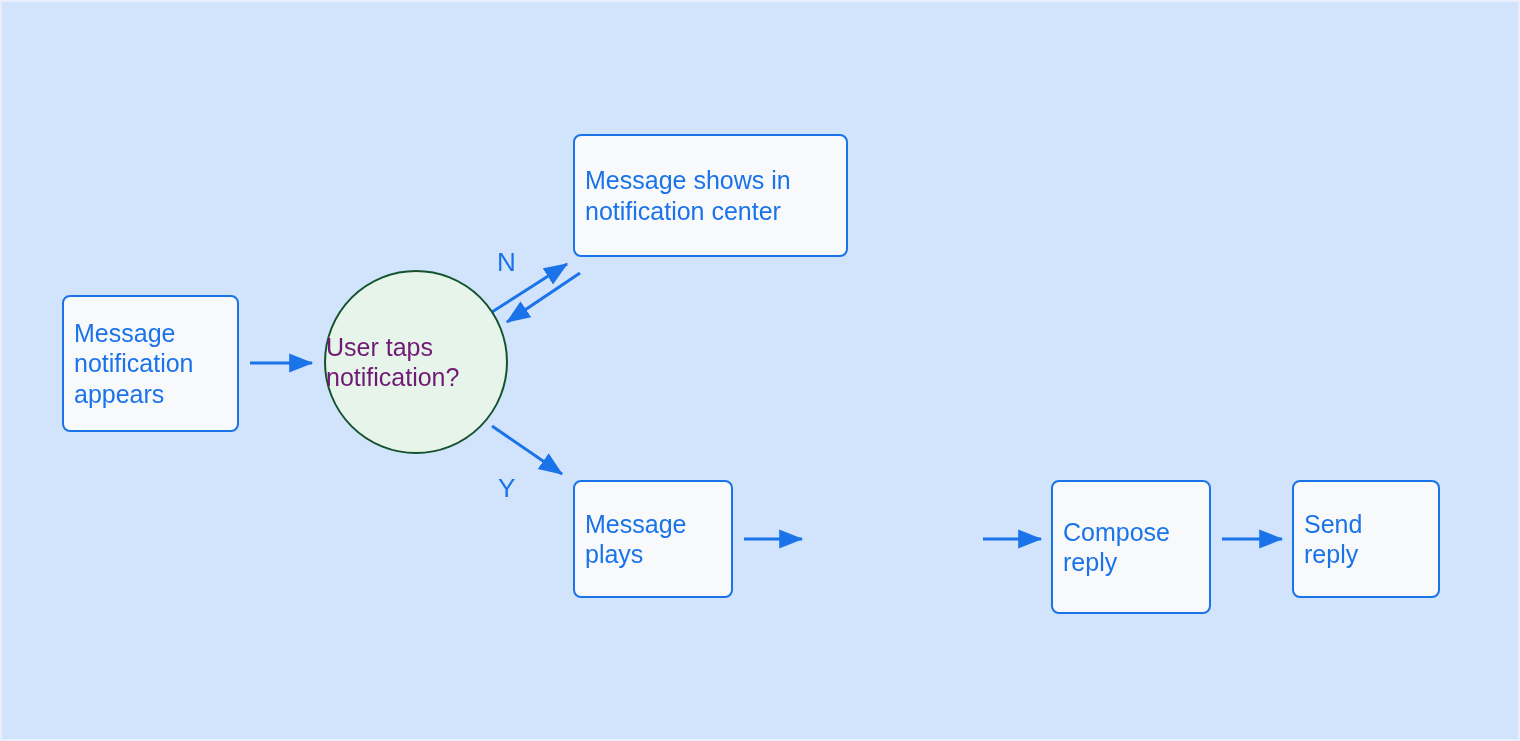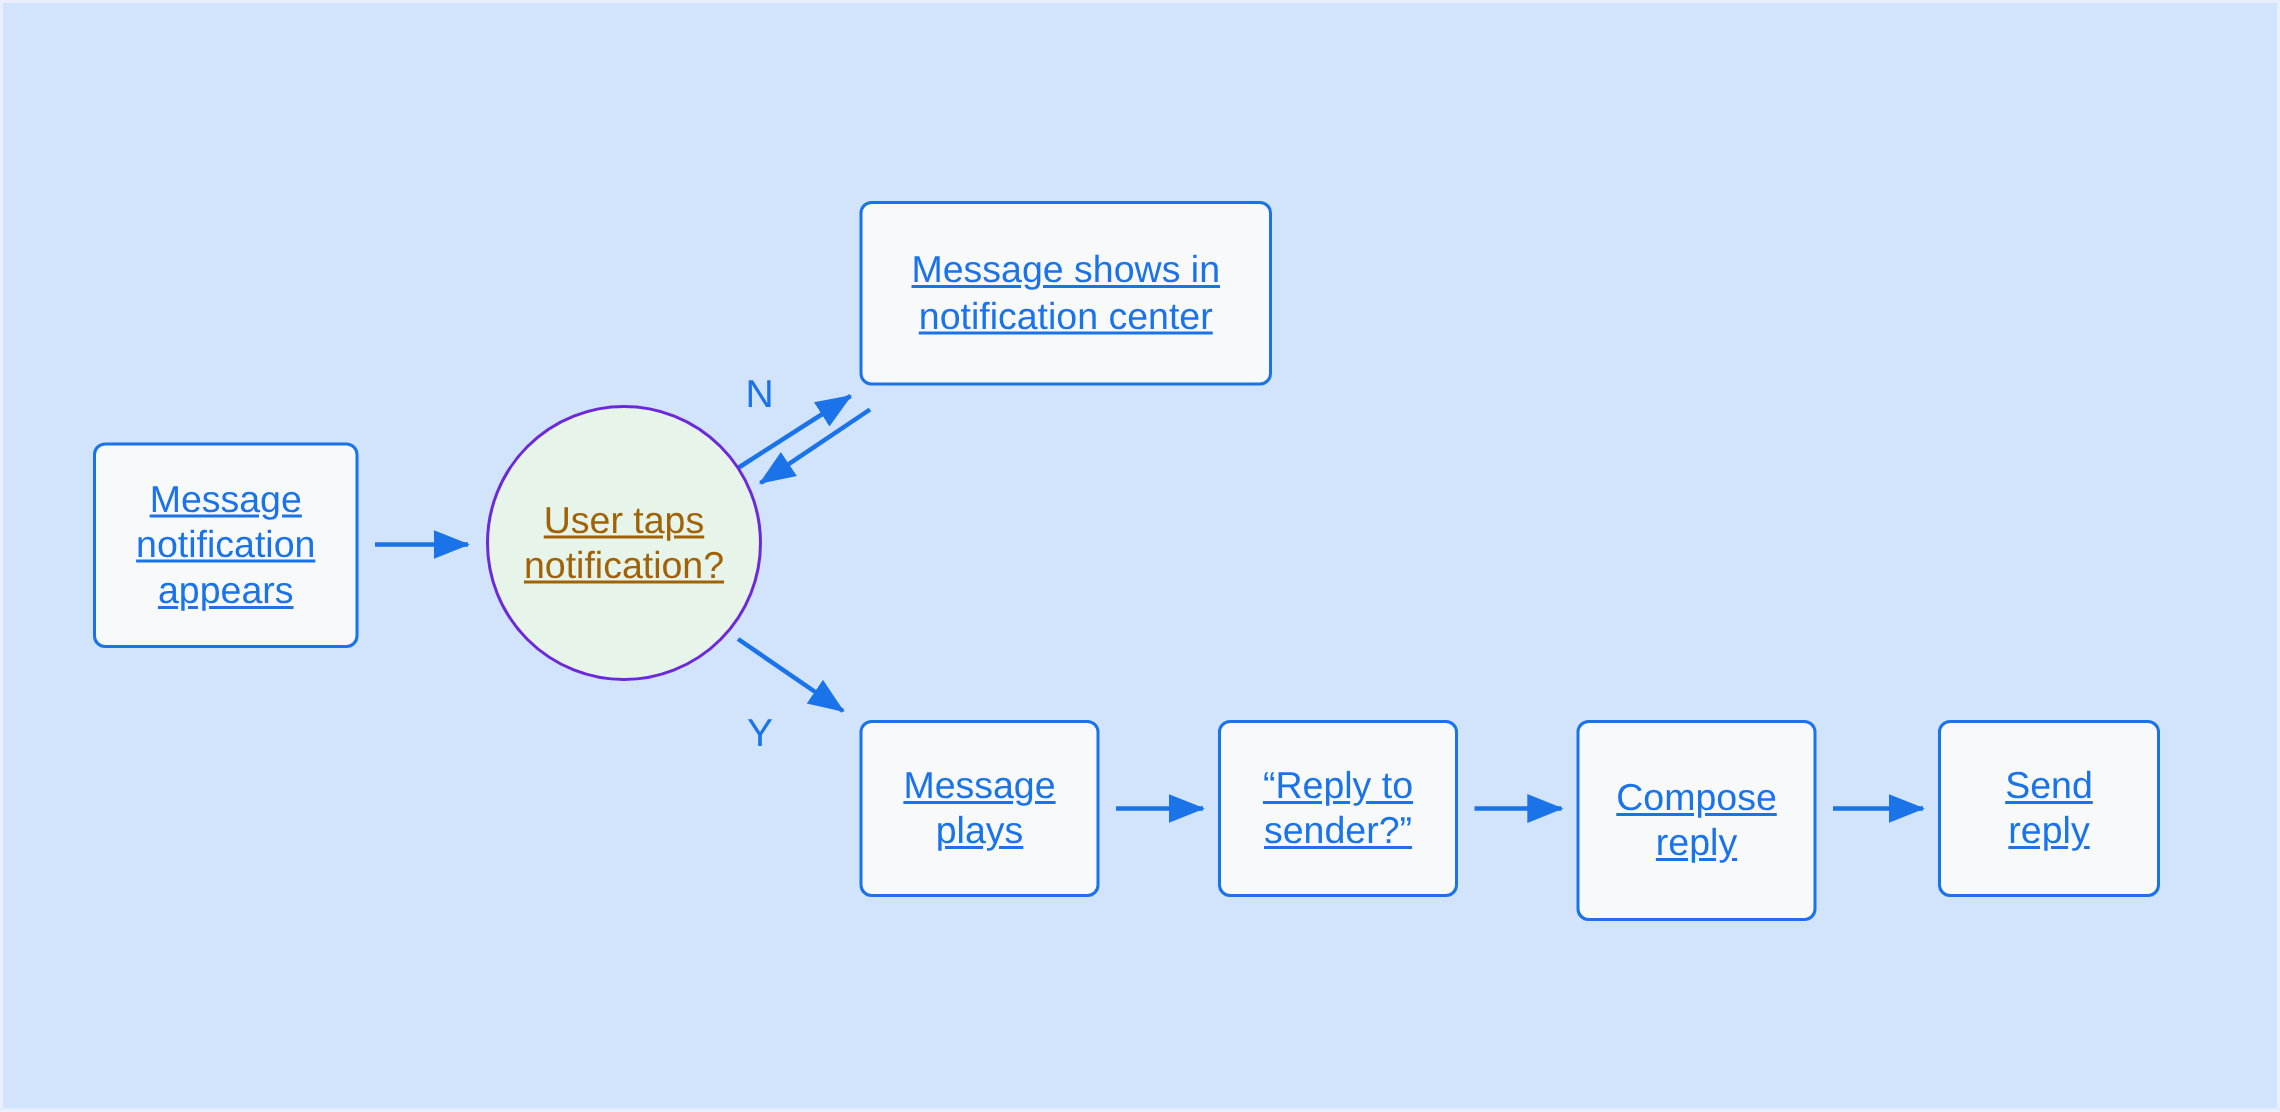--- a/index.html
+++ b/index.html
@@ -16,37 +16,35 @@
     border: 2px solid #e8eefc;
     overflow: hidden;
     font-family: "Liberation Sans", sans-serif;
   }
   .node {
     position: absolute;
     box-sizing: border-box;
     display: flex;
     align-items: center;
     justify-content: center;
-    text-align: center;
     line-height: 1.22;
-    text-decoration: underline;
   }
   .box {
     background: #f8f9fa;
     border: 2px solid #1a73e8;
     border-radius: 8px;
     color: #1a73e8;
     font-size: 25px;
     padding: 4px 10px;
   }
   .circle {
     background: #e6f4ea;
-    border: 2px solid #6d28d9;
+    border: 2px solid #14532d;
     border-radius: 50%;
-    color: #a16207;
+    color: #701a75;
     font-size: 25px;
   }
   .edge-label {
     position: absolute;
     color: #1a73e8;
     font-size: 26px;
     line-height: 1;
     user-select: none;
   }
   svg.edges {
@@ -101,24 +99,20 @@
   <div class="node box" style="left:571px; top:132px; width:275px; height:123px;">
     <span>Message shows in
 notification center</span>
   </div>
 
   <div class="node box" style="left:571px; top:478px; width:160px; height:118px;">
     <span>Message
 plays</span>
   </div>
 
-  <div class="node box" style="left:810px; top:478px; width:160px; height:118px;">
-    <span>“Reply to
-sender?”</span>
-  </div>
 
   <div class="node box" style="left:1049px; top:478px; width:160px; height:134px;">
     <span>Compose
 reply</span>
   </div>
 
   <div class="node box" style="left:1290px; top:478px; width:148px; height:118px;">
     <span>Send
 reply</span>
   </div>

